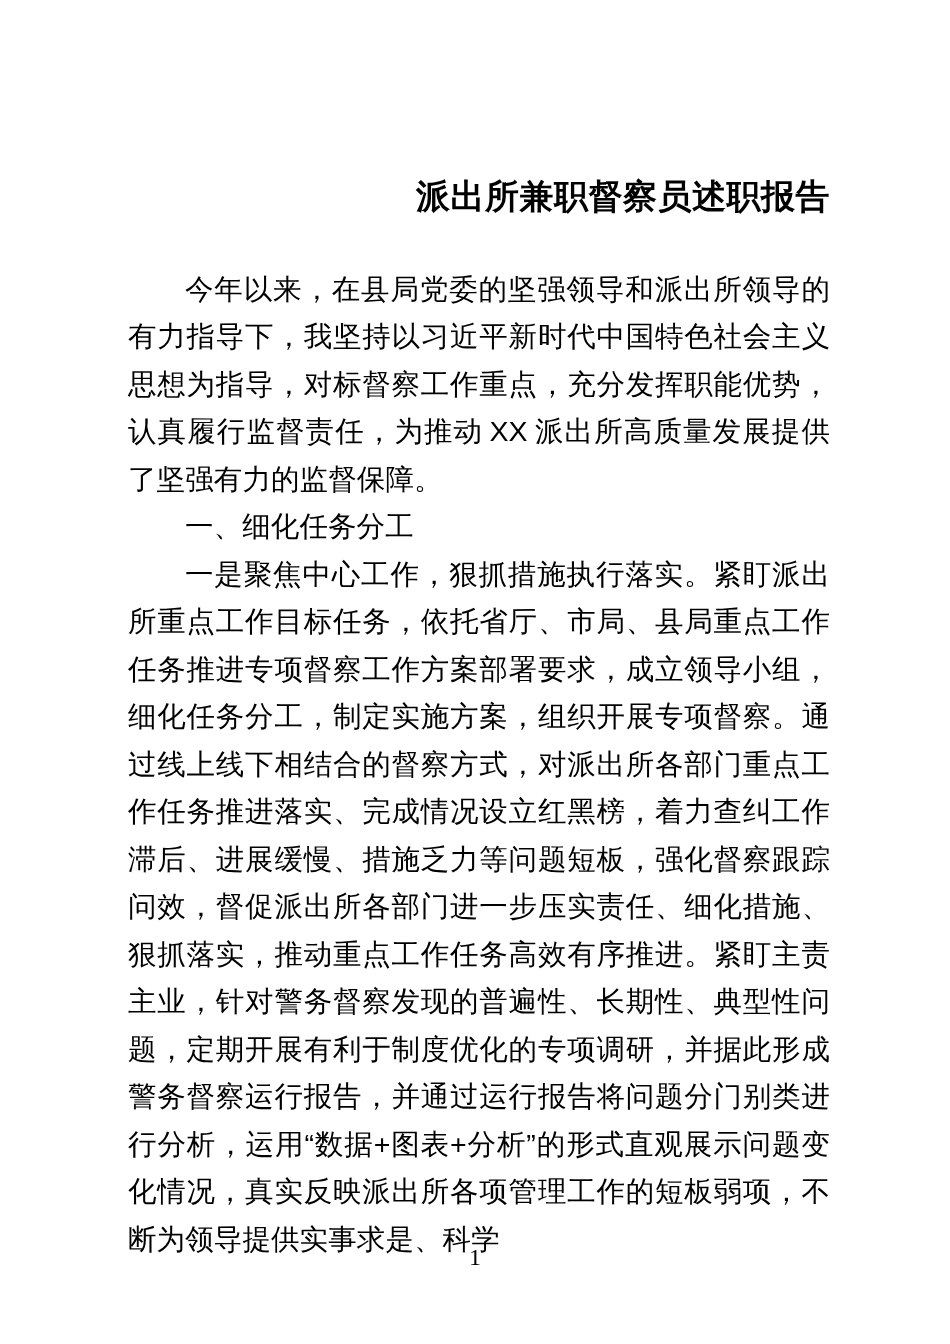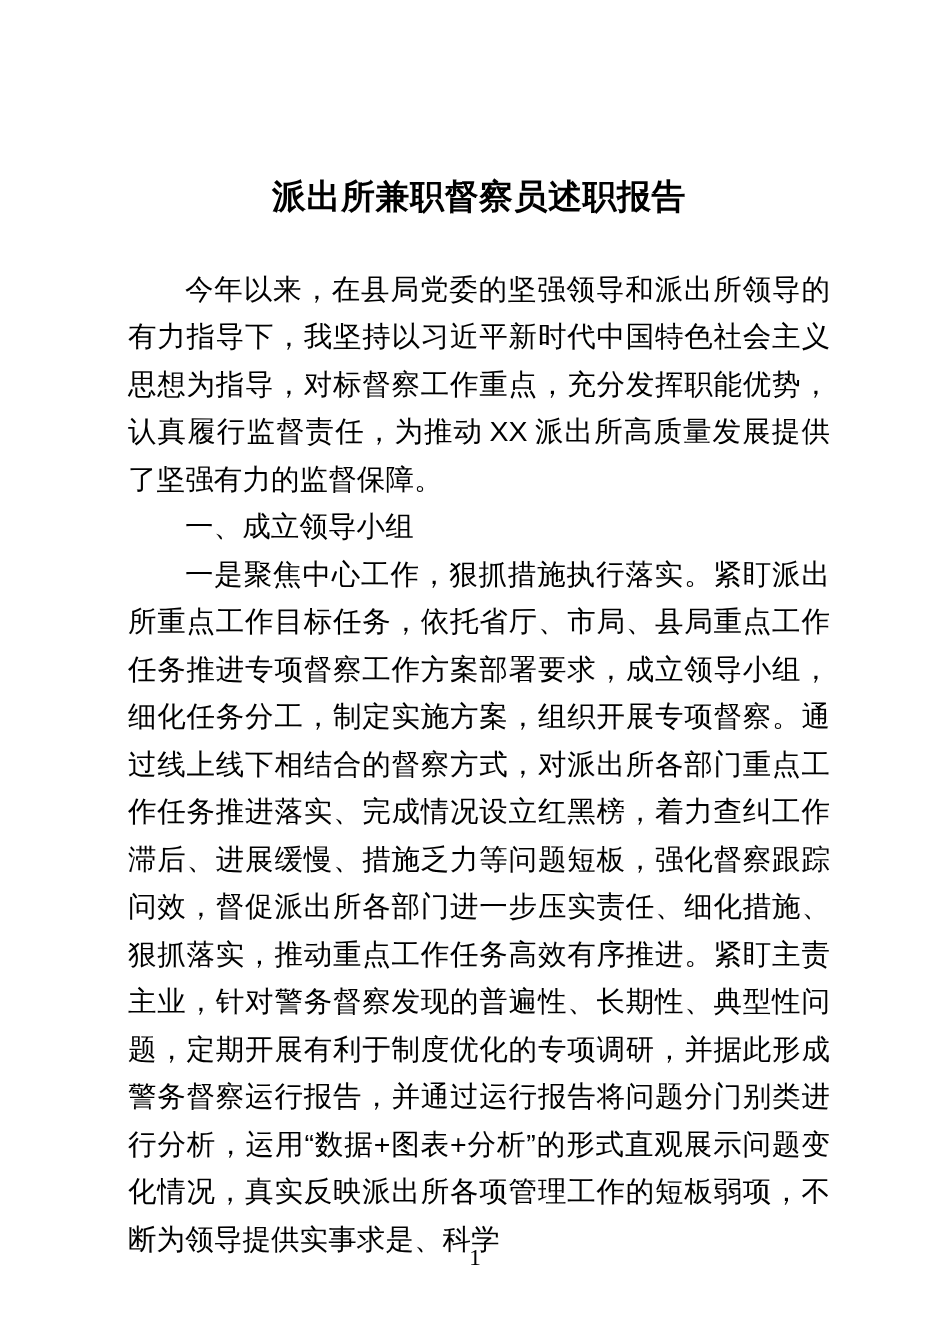--- a/index.html
+++ b/index.html
@@ -20,21 +20,21 @@
   .doc-body {
     position: absolute;
     left: 128px;
     top: 160px;
     width: 702px;
   }
   .doc-title {
     font-size: 34px;
     font-weight: 700;
     line-height: 1.35;
-    text-align: center;
+    text-align: right;
     letter-spacing: 0.5px;
     margin: 0 0 0 0;
     padding-top: 14px;
     white-space: nowrap;
   }
   .para {
     font-size: 28.5px;
     line-height: 47.5px;
     text-align: justify;
     text-justify: inter-ideograph;
@@ -72,21 +72,21 @@
 <div class="page">
 
   <div class="doc-body">
 
     <h1 class="doc-title">派出所兼职督察员述职报告</h1>
 
     <div class="spacer-after-title"></div>
 
     <p class="para indent"><span>今年以来，在县局党委的坚强领导和派出所领导的有力指导下，我坚持以习近平新时代中国特色社会主义思想为指导，对标督察工作重点，充分发挥职能优势，认真履行监督责任，为推动</span><span class="latin">XX</span><span>派出所高质量发展提供了坚强有力的监督保障。</span></p>
 
-    <p class="para indent">一、成立领导小组</p>
+    <p class="para indent">一、细化任务分工</p>
 
     <p class="para indent"><span class="bold-run">一是聚焦中心工作，狠抓措施执行落实。</span><span>紧盯派出所重点工作目标任务，依托省厅、市局、县局重点工作任务推进专项督察工作方案部署要求，成立领导小组，细化任务分工，制定实施方案，组织开展专项督察。通过线上线下相结合的督察方式，对派出所各部门重点工作任务推进落实、完成情况设立红黑榜，着力查纠工作滞后、进展缓慢、措施乏力等问题短板，强化督察跟踪问效，督促派出所各部门进一步压实责任、细化措施、狠抓落实，推动重点工作任务高效有序推进。紧盯主责主业，针对警务督察发现的普遍性、长期性、典型性问题，定期开展有利于制度优化的专项调研，并据此形成警务督察运行报告，并通过运行报告将问题分门别类进行分析，运用“数据+图表+分析”的形式直观展示问题变化情况，真实反映派出所各项管理工作的短板弱项，不断为领导提供实事求是、科学</span></p>
 
   </div>
 
   <div class="page-number">1</div>
 
 </div>
 
 </body></html>

